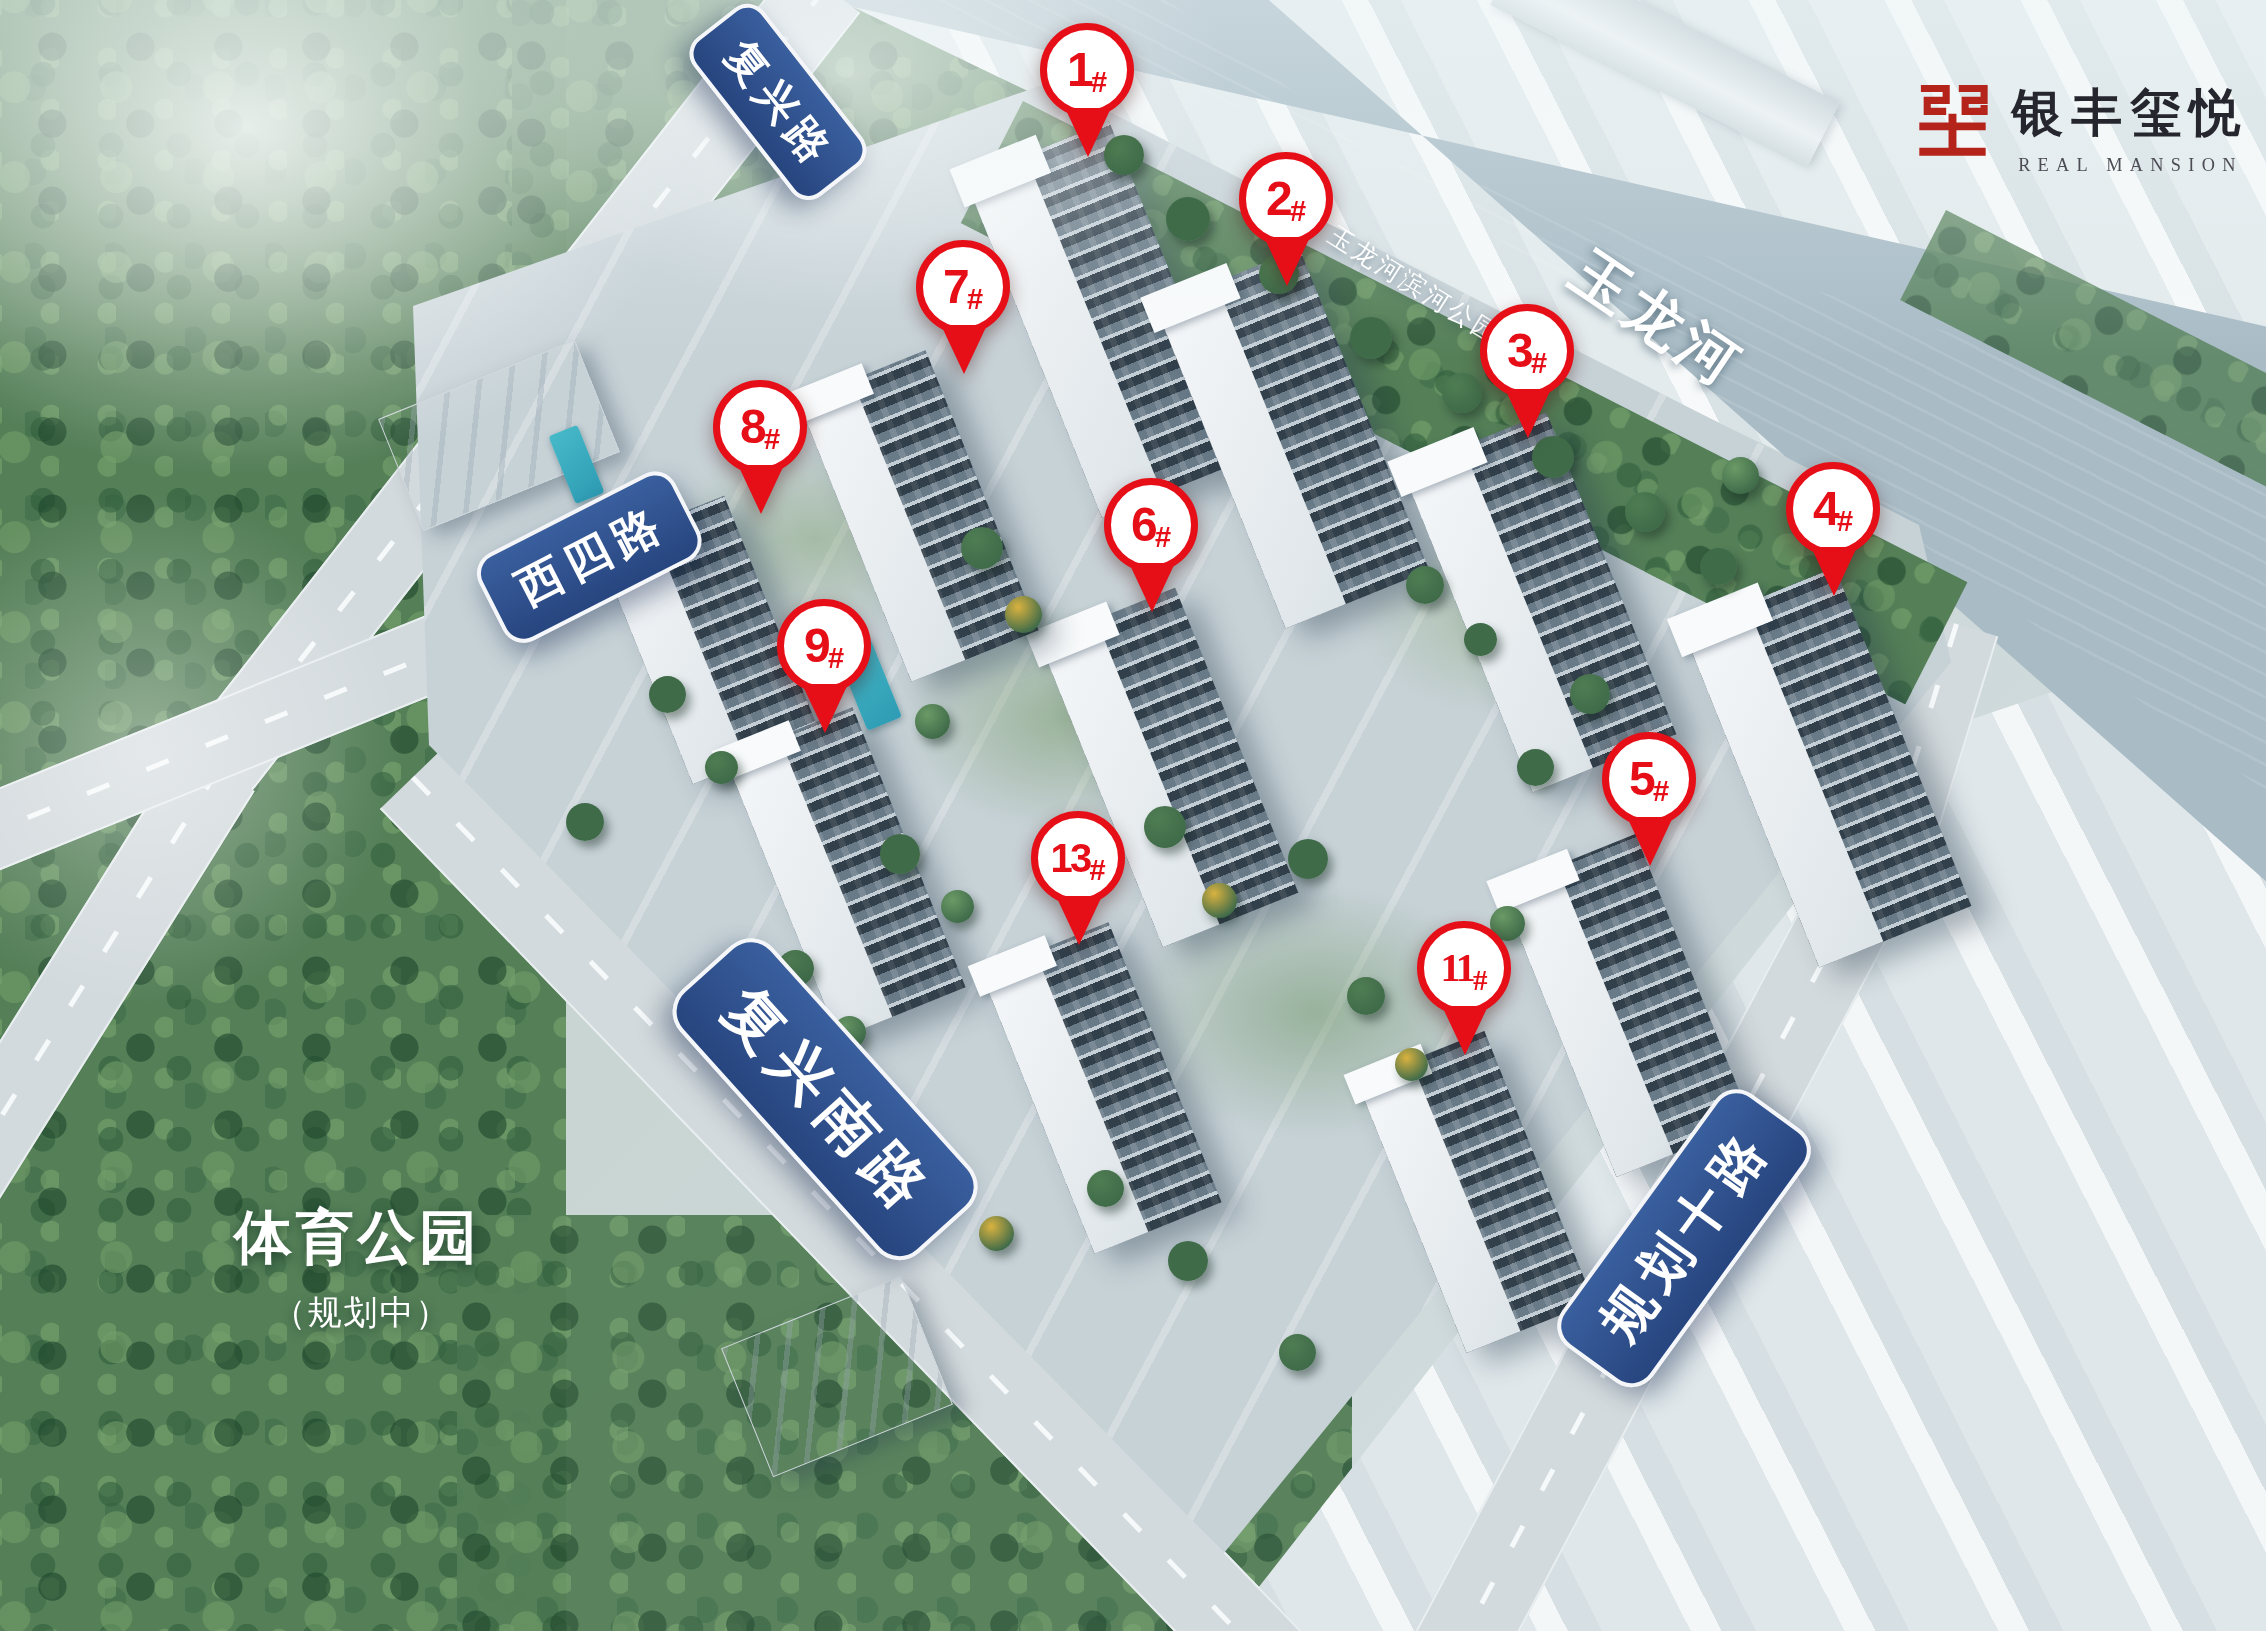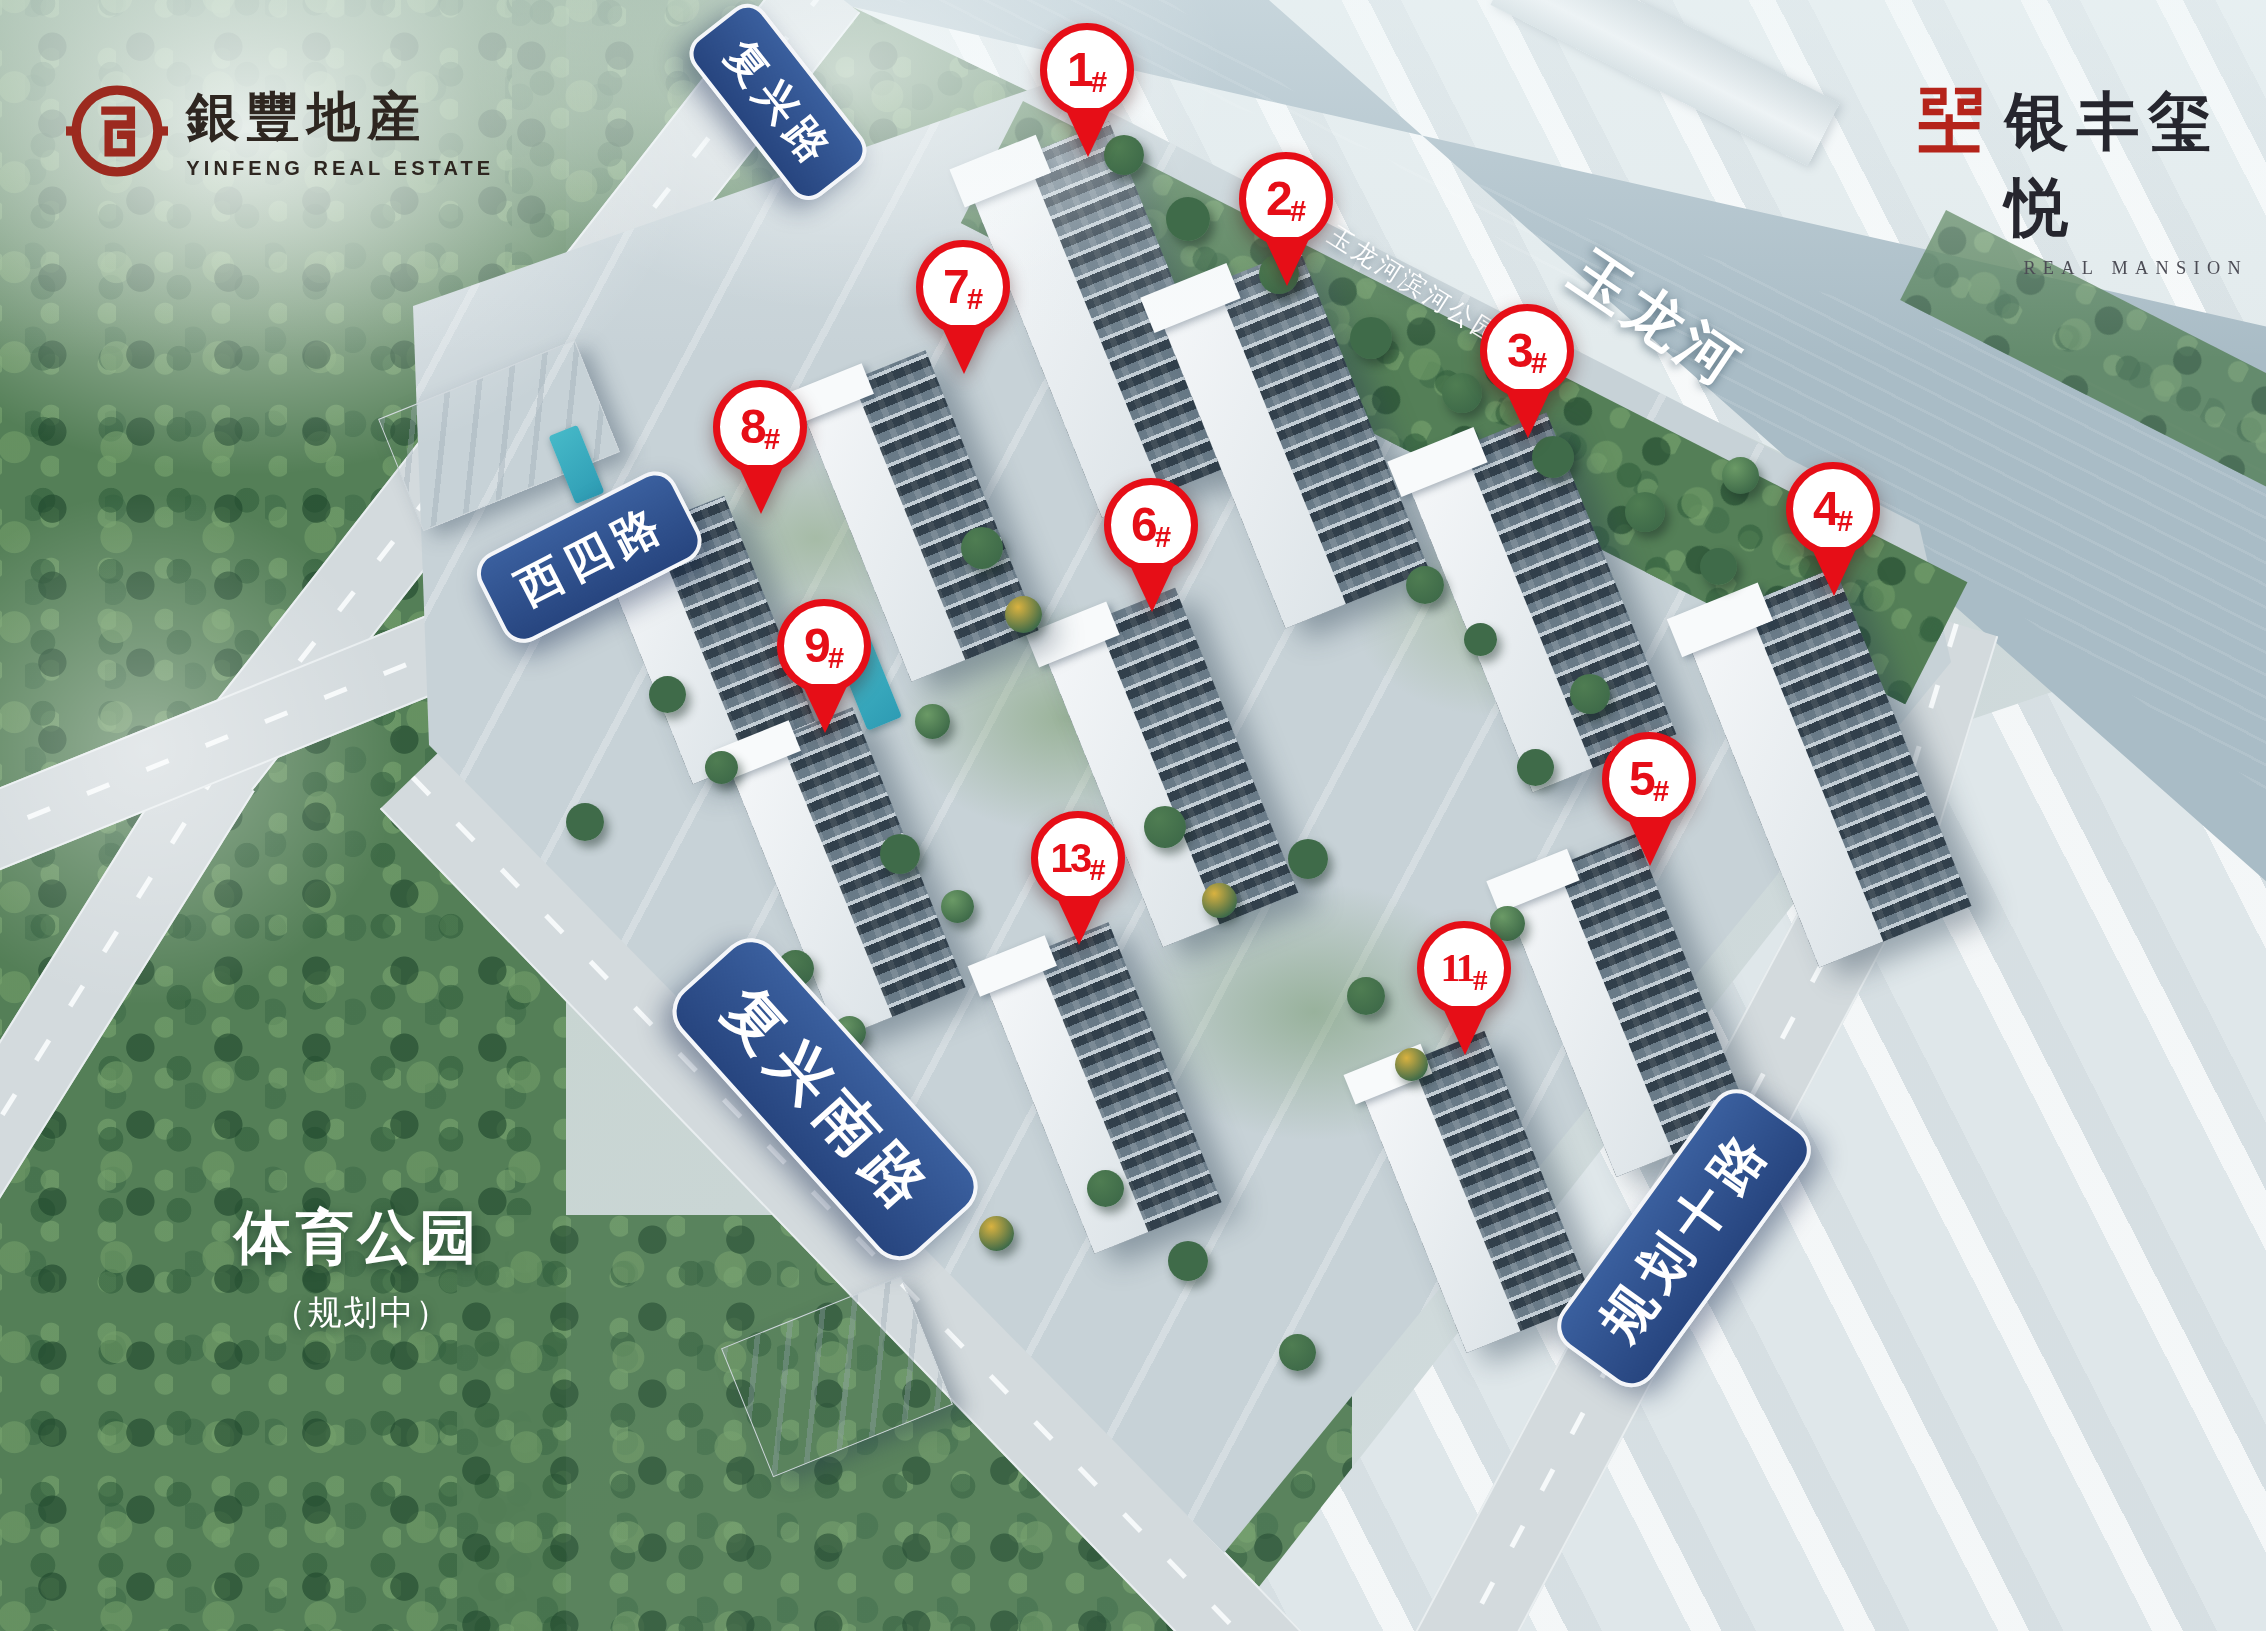--- a/index.html
+++ b/index.html
@@ -87,21 +87,21 @@
     display:flex;align-items:center;justify-content:center;color:#e60e17;font-weight:bold;}
   .marker .num{font-size:48px;line-height:1;letter-spacing:-2.7px;}
   .marker .num.small{font-size:40px;}
   .marker .hash{font-size:29px;line-height:1;align-self:flex-end;margin-bottom:12.8px;}
   .marker .tail{width:0;height:0;margin:-9.1px auto 0;border-left:23px solid transparent;border-right:23px solid transparent;border-top:49px solid #e60e17;}
   
   .logo-yinfeng{position:absolute;left:66px;top:80px;display:flex;align-items:center;gap:18.3px;z-index:50;}
   .logo-yinfeng .txt .cn{font-family:"Liberation Serif",serif;font-weight:bold;font-size:53px;color:#2e2620;letter-spacing:7.3px;}
   .logo-yinfeng .txt .en{font-size:20px;font-weight:bold;color:#2e2620;letter-spacing:4.1px;margin-top:3.7px;}
   .logo-seiko{position:absolute;left:1913px;top:79px;display:flex;align-items:flex-start;gap:20px;z-index:50;}
-  .logo-seiko .txt .cn{font-family:"Liberation Serif",serif;font-weight:bold;font-size:63px;color:#26262e;letter-spacing:8.2px;}
+  .logo-seiko .txt .cn{font-family:"Liberation Serif",serif;font-weight:bold;font-size:51px;color:#26262e;letter-spacing:8.2px;}
   .logo-seiko .txt .en{font-family:"Liberation Serif",serif;font-size:18.3px;color:#4c4c55;letter-spacing:7.3px;margin-top:7.3px;text-align:center;}
 </style>
 </head>
 <body>
 
 <div class="scene">
 
   <div class="canopy forest-left"></div>
   <div class="canopy forest-top"></div>
   <div class="canopy forest-bottom"></div>
@@ -181,32 +181,20 @@
   <div class="lowb" style="left:393px;top:375px;width:210px;height:119px"></div>
   <div class="lowb" style="left:740px;top:1307px;width:192px;height:137px"></div>
   <div class="pool" style="left:850px;top:640px;width:37px;height:87px"></div>
   <div class="pool" style="left:561px;top:428px;width:31px;height:73px"></div>
 
   <div class="haze" style="left:-201px;top:-219px;width:895px;height:694px"></div>
   <div class="haze" style="left:475px;top:-164px;width:749px;height:475px;opacity:.7"></div>
   <div class="haze" style="left:-110px;top:493px;width:512px;height:512px;opacity:.45"></div>
   <div class="veil"></div>
 
-  <div class="logo-yinfeng">
-    <svg width="102" height="102" viewBox="0 0 110 110">
-      <circle cx="55" cy="55" r="44" fill="none" stroke="#9c2a1f" stroke-width="10"></circle>
-      <line x1="0" y1="55" x2="13" y2="55" stroke="#9c2a1f" stroke-width="10"></line>
-      <line x1="97" y1="55" x2="110" y2="55" stroke="#9c2a1f" stroke-width="10"></line>
-      <path d="M38 33 h32 v15 h-24 v30 h24 v-19 h-15" fill="none" stroke="#9c2a1f" stroke-width="9"></path>
-    </svg>
-    <div class="txt">
-      <div class="cn">銀豐地産</div>
-      <div class="en">YINFENG REAL ESTATE</div>
-    </div>
-  </div>
 
   <div class="logo-seiko">
     <svg width="79" height="79" viewBox="0 0 100 100">
       <path d="M10 12 h32 v15 h-24 v14 h24" fill="none" stroke="#b5241b" stroke-width="9"></path>
       <path d="M58 12 h32 v15 h-24 v14 h24 v-8" fill="none" stroke="#b5241b" stroke-width="9"></path>
       <path d="M8 60 h84 M8 92 h84 M50 44 v48" fill="none" stroke="#b5241b" stroke-width="10"></path>
     </svg>
     <div class="txt">
       <div class="cn">银丰玺悦</div>
       <div class="en">REAL MANSION</div>

